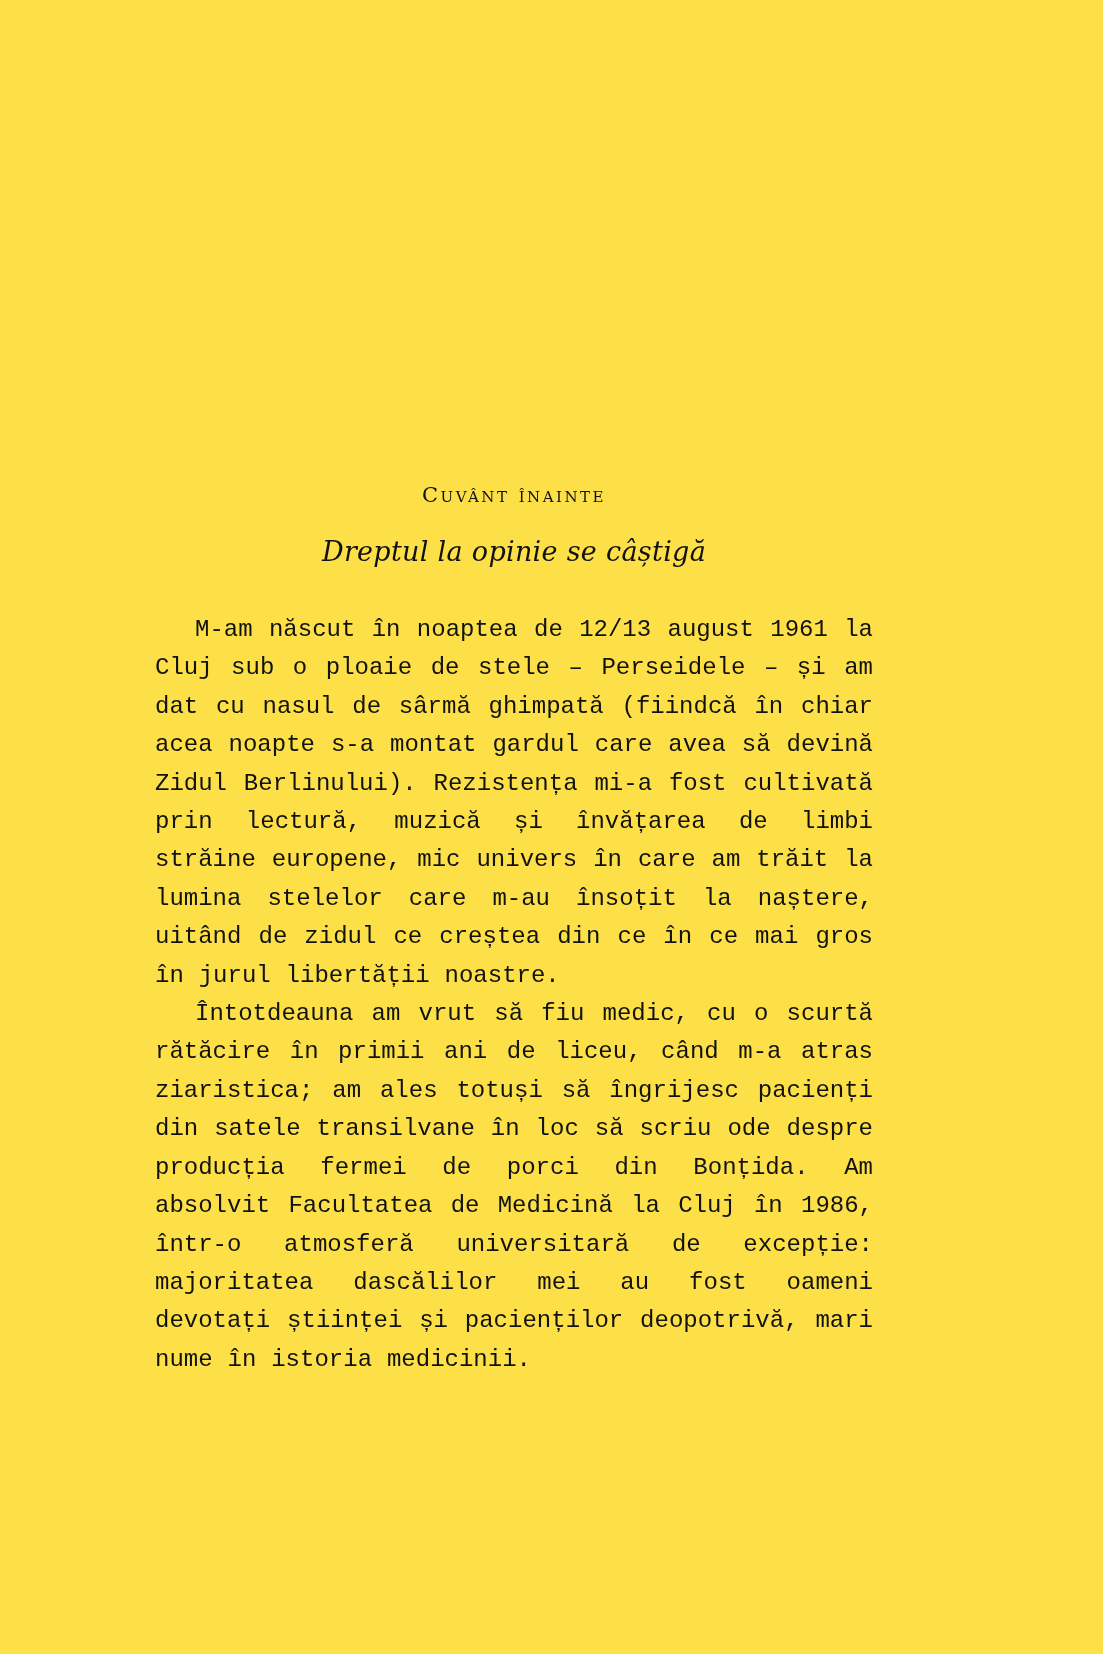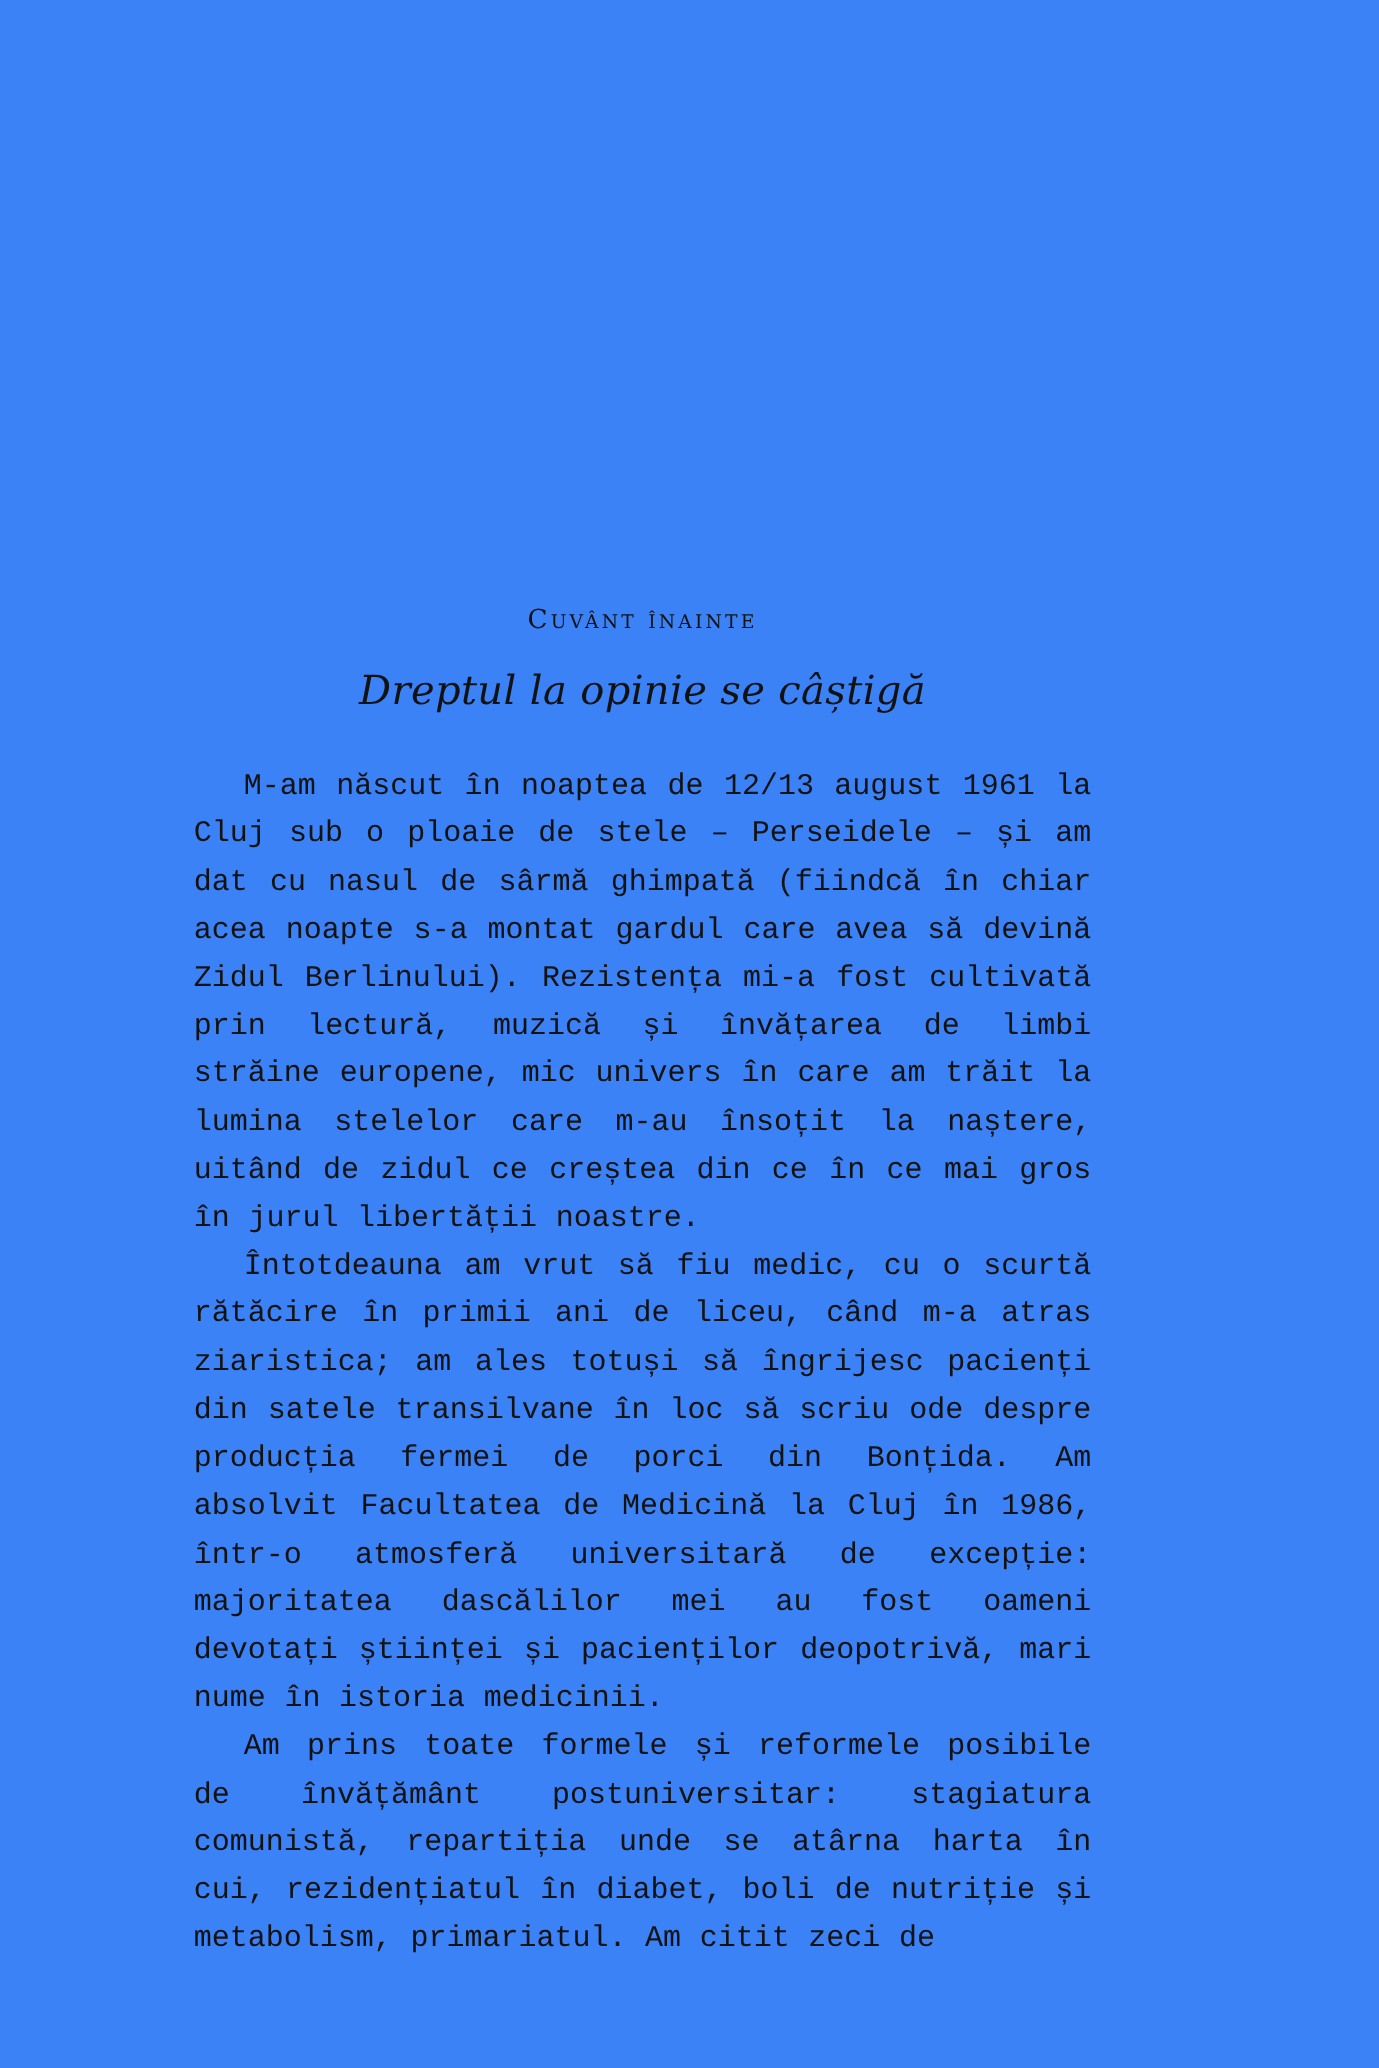--- a/index.html
+++ b/index.html
@@ -11,39 +11,39 @@
     width: 1103px;
     height: 1654px;
     position: relative;
     font-family: "DejaVu Serif", "Liberation Serif", serif;
     color: #121212;
     overflow: hidden;
   }
   .book-page {
     position: absolute;
     inset: 0;
-    background: #3b82f6;
+    background: #fde047;
   }
   .text-block {
     position: absolute;
     left: 155px;
     top: 482px;
     width: 718px;
   }
   .chapter-title {
     font-size: 21px;
     font-weight: normal;
     font-variant: small-caps;
     letter-spacing: 2.5px;
     text-align: center;
     margin: 0;
     line-height: 26px;
   }
   .chapter-subtitle {
-    font-size: 32px;
+    font-size: 27px;
     font-weight: normal;
     font-style: italic;
     text-align: center;
     margin: 27px 0 0 0;
     line-height: 34px;
     letter-spacing: 0.3px;
   }
   .body-text p {
     font-size: 24px;
     line-height: 38.4px;
@@ -60,16 +60,15 @@
 </head>
 <body>
 
 <div class="book-page">
   <div class="text-block">
     <h1 class="chapter-title">Cuvânt înainte</h1>
     <h2 class="chapter-subtitle">Dreptul la opinie se câștigă</h2>
     <div class="body-text">
       <p>M-am născut în noaptea de 12/13 august 1961 la Cluj sub o ploaie de stele – Perseidele – și am dat cu nasul de sârmă ghimpată (fiindcă în chiar acea noapte s-a montat gardul care avea să devină Zidul Berlinului). Rezistența mi-a fost cultivată prin lectură, muzică și învățarea de limbi străine europene, mic univers în care am trăit la lumina stelelor care m-au însoțit la naștere, uitând de zidul ce creștea din ce în ce mai gros în jurul libertății noastre.</p>
       <p>Întotdeauna am vrut să fiu medic, cu o scurtă rătăcire în primii ani de liceu, când m-a atras ziaristica; am ales totuși să îngrijesc pacienți din satele transilvane în loc să scriu ode despre producția fermei de porci din Bonțida. Am absolvit Facultatea de Medicină la Cluj în 1986, într-o atmosferă universitară de excepție: majoritatea dascălilor mei au fost oameni devotați științei și pacienților deopotrivă, mari nume în istoria medicinii.</p>
-      <p>Am prins toate formele și reformele posibile de învățământ postuniversitar: stagiatura comunistă, repartiția unde se atârna harta în cui, rezidențiatul în diabet, boli de nutriție și metabolism, primariatul. Am citit zeci de</p>
     </div>
   </div>
 </div>
 
 </body></html>

